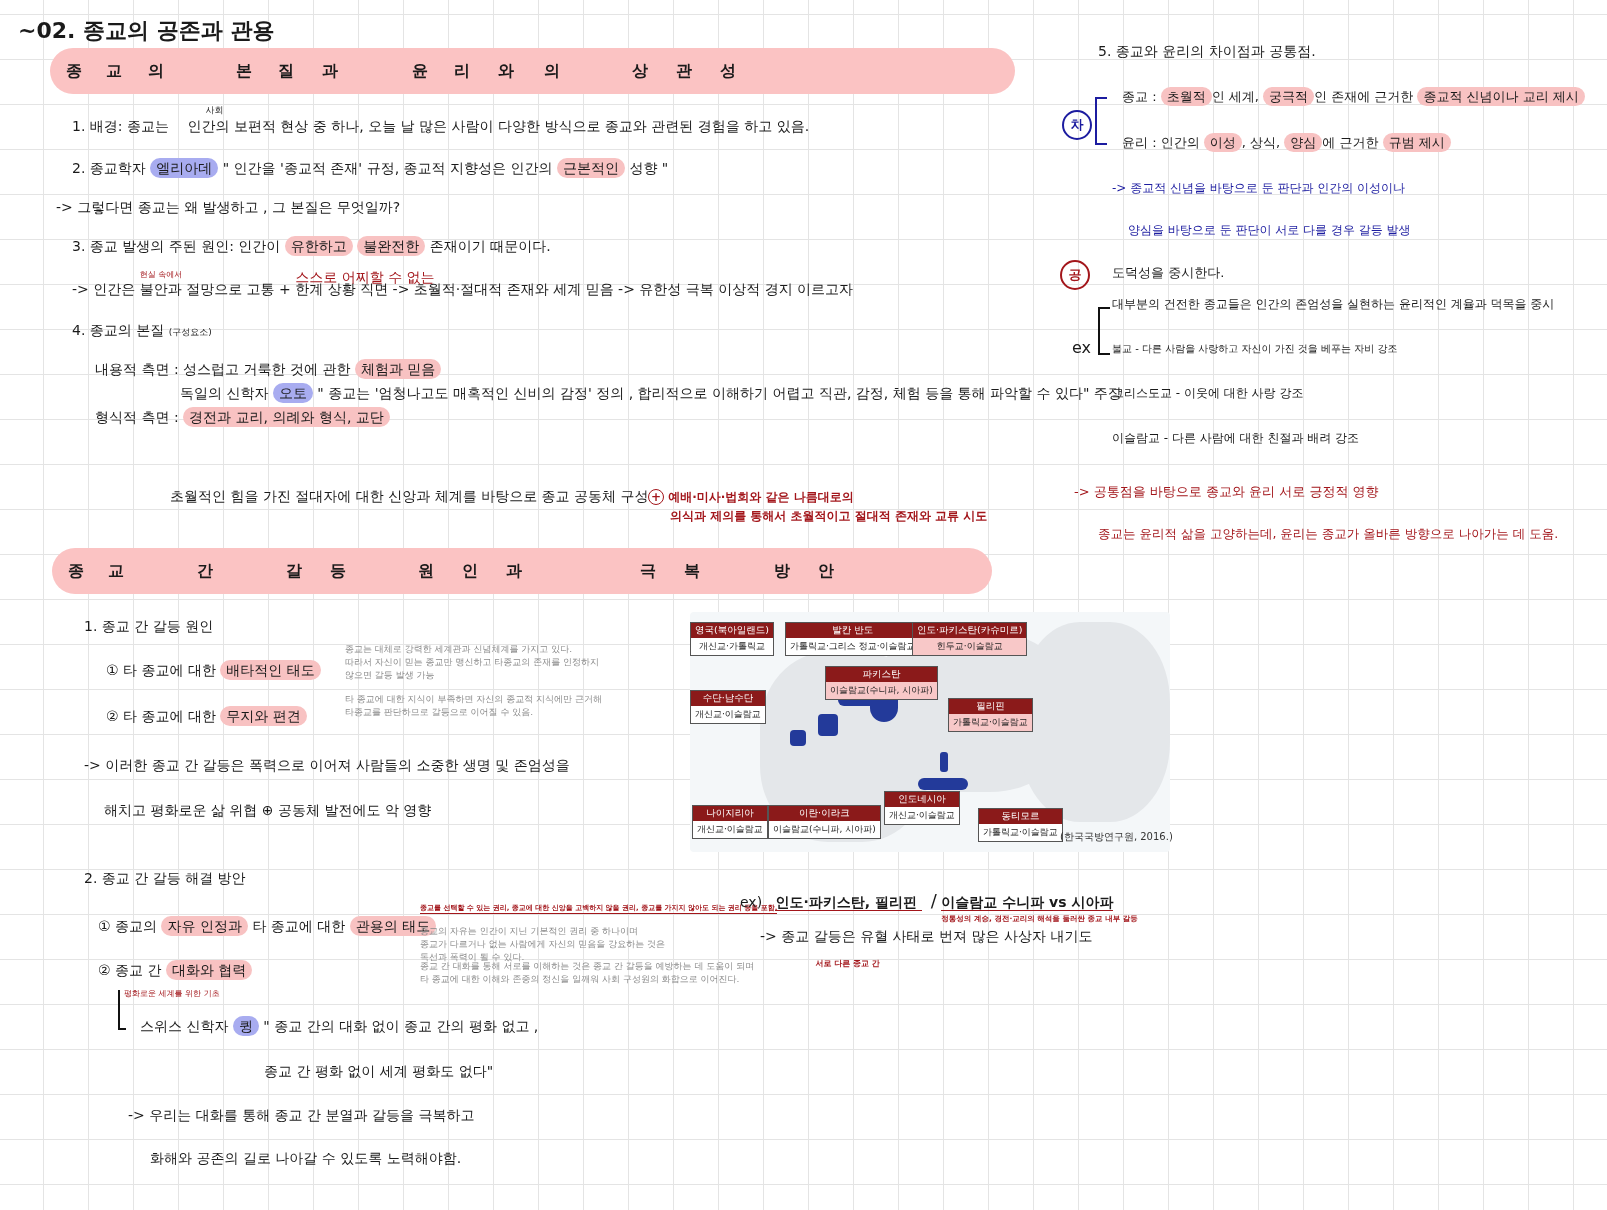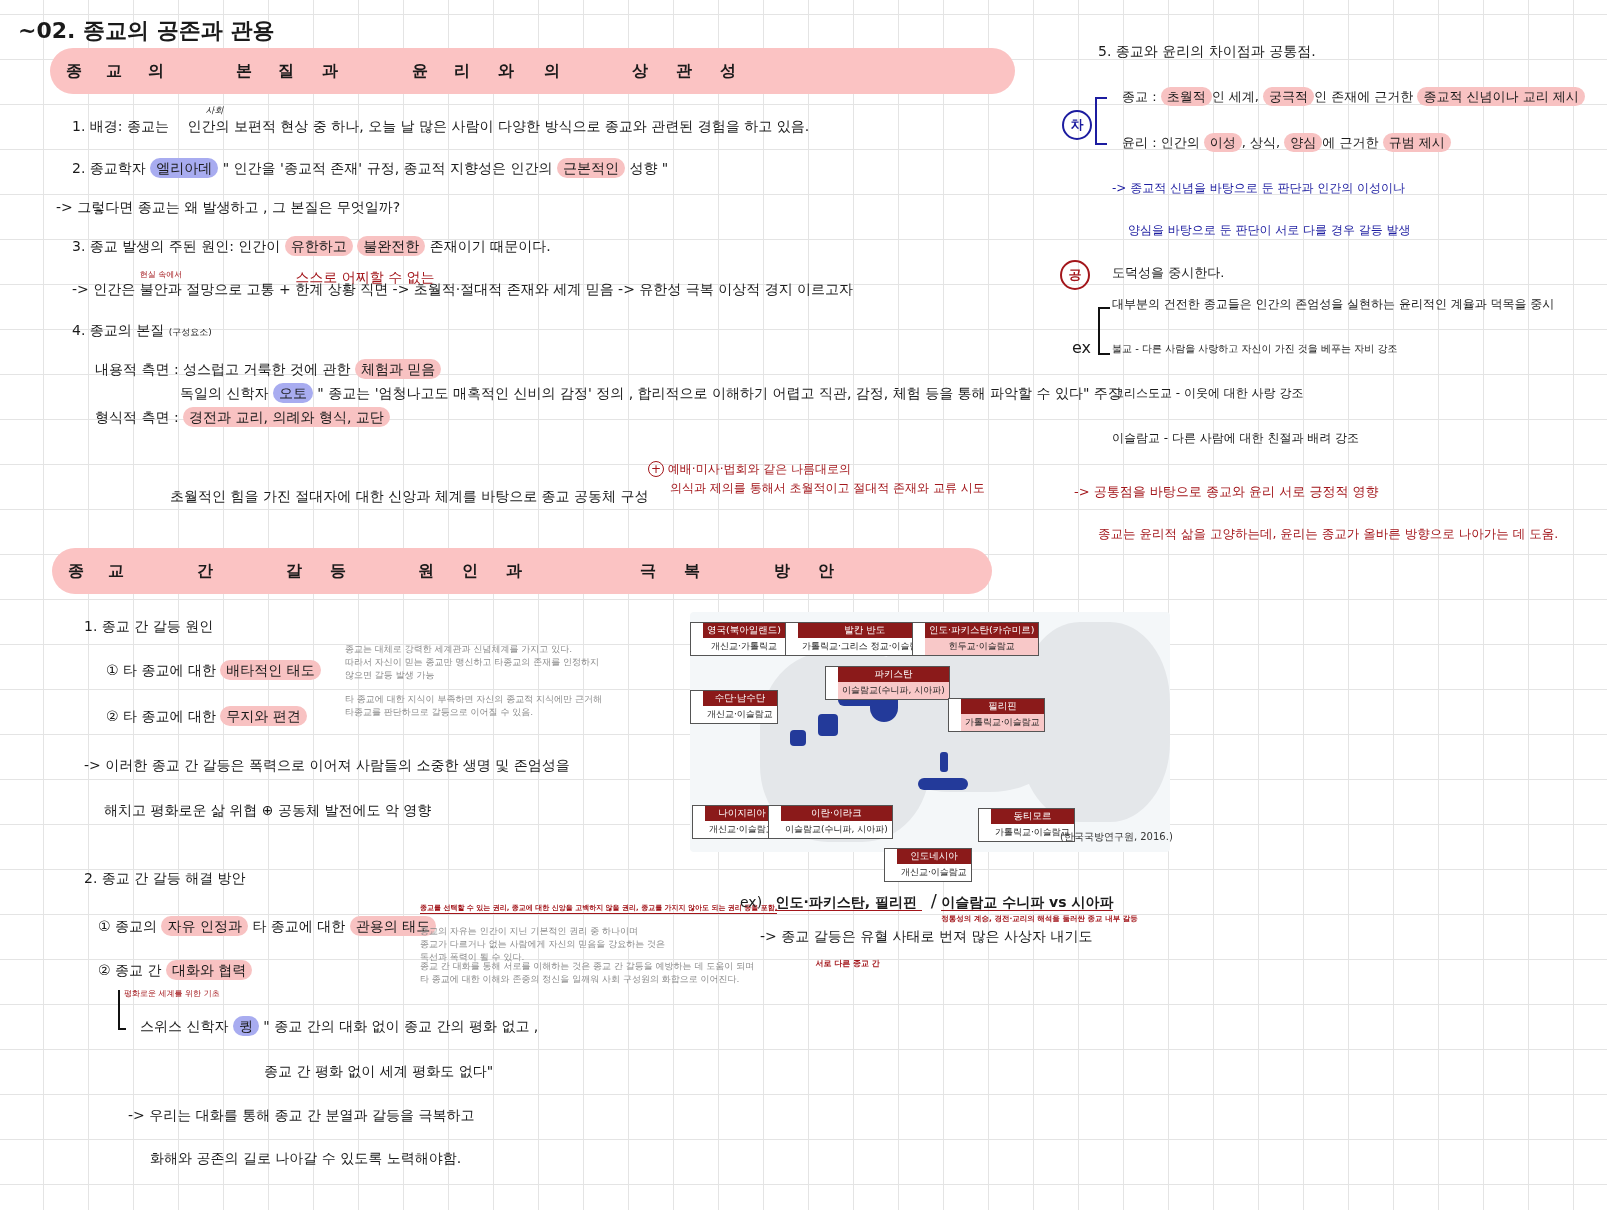--- a/index.html
+++ b/index.html
@@ -32,21 +32,21 @@
     display:flex; align-items:center; justify-content:center;
     font-size:13px; font-weight:bold;
   }
   .map {
     position:absolute; left:690px; top:612px; width:480px; height:240px;
     background:#f4f7f9; border-radius:4px; overflow:hidden;
   }
   .land { position:absolute; background:#e4e7ea; border-radius:40%; }
   .hot { position:absolute; background:#233a9a; }
   .lbl {
-    position:absolute; border:1px solid #555; background:#fff; font-size:9px; text-align:center;padding-left:12px;
+    position:absolute; border:1px solid #555; background:#fff; font-size:9px; text-align:center;
   }
   .lbl .h { background:#8b1a1a; color:#fff; padding:1px 4px; font-size:9.5px; }
   .lbl .b { padding:2px 4px; color:#222; }
   .lbl.pk .b { background:#f8c8c8; }
   .ul-red { border-bottom:1.5px solid #a3161b;font-weight:bold; }
 </style>
 </head>
 <body>
 
 <div class="abs title" style="left:18px;top:16px;">~02. 종교의 공존과 관용</div>
@@ -63,21 +63,21 @@
   <span style="left:448px">와</span>
   <span style="left:494px">의</span>
   <span style="left:582px">상</span>
   <span style="left:626px">관</span>
   <span style="left:670px">성</span>
 </div>
 
 <div class="abs t" style="left:72px;top:118px;">
   <span>1. 배경: 종교는</span>
   <span style="position:relative;margin-left:14px;">
-    <span class="sm" style="position:absolute;top:-14px;left:18px;color:#222;font-size:9px;font-style:italic;">사회</span>
+    <span class="sm" style="position:absolute;top:-14px;left:18px;color:#222;font-size:9px;">사회</span>
     <span>인간의</span>
   </span>
   <span>보편적 현상 중 하나, 오늘 날 많은 사람이 다양한 방식으로 종교와 관련된 경험을 하고 있음.</span>
 </div>
 
 <div class="abs t" style="left:72px;top:160px;">
   <span>2. 종교학자</span>
   <span class="hl-blue">엘리아데</span>
   <span>" 인간을 '종교적 존재' 규정, 종교적 지향성은 인간의</span>
   <span class="hl-pink">근본적인</span>
@@ -124,21 +124,21 @@
   <span>" 종교는 '엄청나고도 매혹적인 신비의 감정' 정의 , 합리적으로 이해하기 어렵고 직관, 감정, 체험 등을 통해 파악할 수 있다" 주장</span>
 </div>
 
 <div class="abs t" style="left:95px;top:409px;">
   <span>형식적 측면 :</span>
   <span class="hl-pink">경전과 교리, 의례와 형식, 교단</span>
 </div>
 
 <div class="abs t" style="left:170px;top:488px;">초월적인 힘을 가진 절대자에 대한 신앙과 체계를 바탕으로 종교 공동체 구성</div>
 
-<div class="abs red" style="left:648px;top:460px;font-size:12px;line-height:19px;">
+<div class="abs red" style="left:648px;top:488px;font-size:12px;line-height:19px;font-weight:bold;">
   <div><span style="display:inline-block;width:14px;height:14px;border:1.5px solid #a3161b;border-radius:50%;text-align:center;line-height:14px;font-size:12px;">+</span> <span>예배·미사·법회와 같은 나름대로의</span></div>
   <div style="padding-left:22px;">의식과 제의를 통해서 초월적이고 절대적 존재와 교류 시도</div>
 </div>
 
 <div class="band" style="left:52px;top:548px;width:940px;">
   <span style="left:16px">종</span>
   <span style="left:56px">교</span>
   <span style="left:145px">간</span>
   <span style="left:234px">갈</span>
   <span style="left:278px">등</span>
@@ -210,21 +210,21 @@
   <div class="b">가톨릭교·이슬람교</div>
 </div>
 <div class="lbl" style="left:692px;top:805px;">
   <div class="h">나이지리아</div>
   <div class="b">개신교·이슬람교</div>
 </div>
 <div class="lbl" style="left:768px;top:805px;">
   <div class="h">이란·이라크</div>
   <div class="b">이슬람교(수니파, 시아파)</div>
 </div>
-<div class="lbl" style="left:884px;top:848px;">
+<div class="lbl" style="left:884px;top:791px;">
   <div class="h">인도네시아</div>
   <div class="b">개신교·이슬람교</div>
 </div>
 <div class="lbl" style="left:978px;top:808px;">
   <div class="h">동티모르</div>
   <div class="b">가톨릭교·이슬람교</div>
 </div>
 <div class="abs" style="left:1060px;top:830px;font-size:10px;color:#333;">(한국국방연구원, 2016.)</div>
 
 <div class="abs t" style="left:84px;top:870px;">2. 종교 간 갈등 해결 방안</div>

